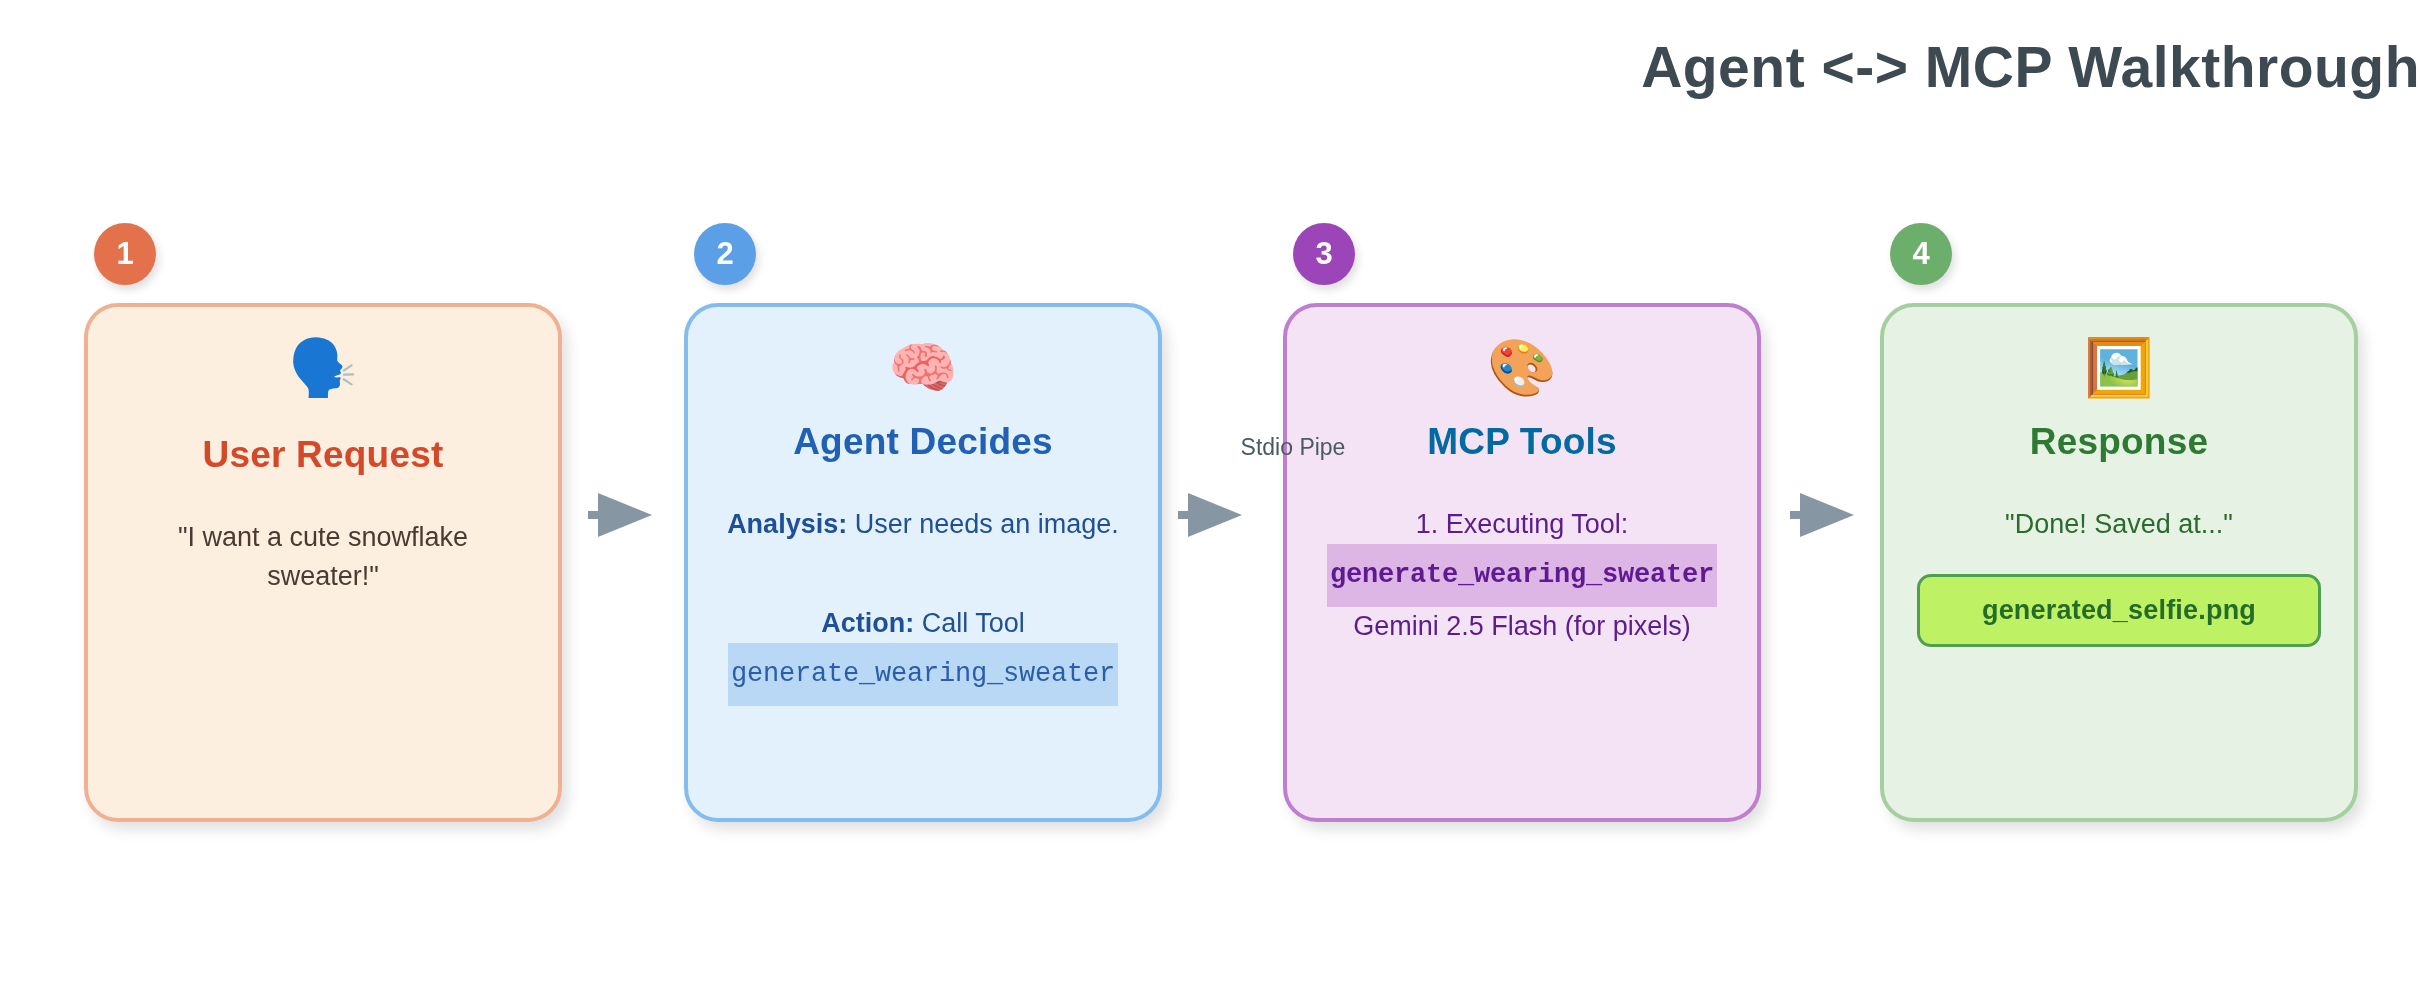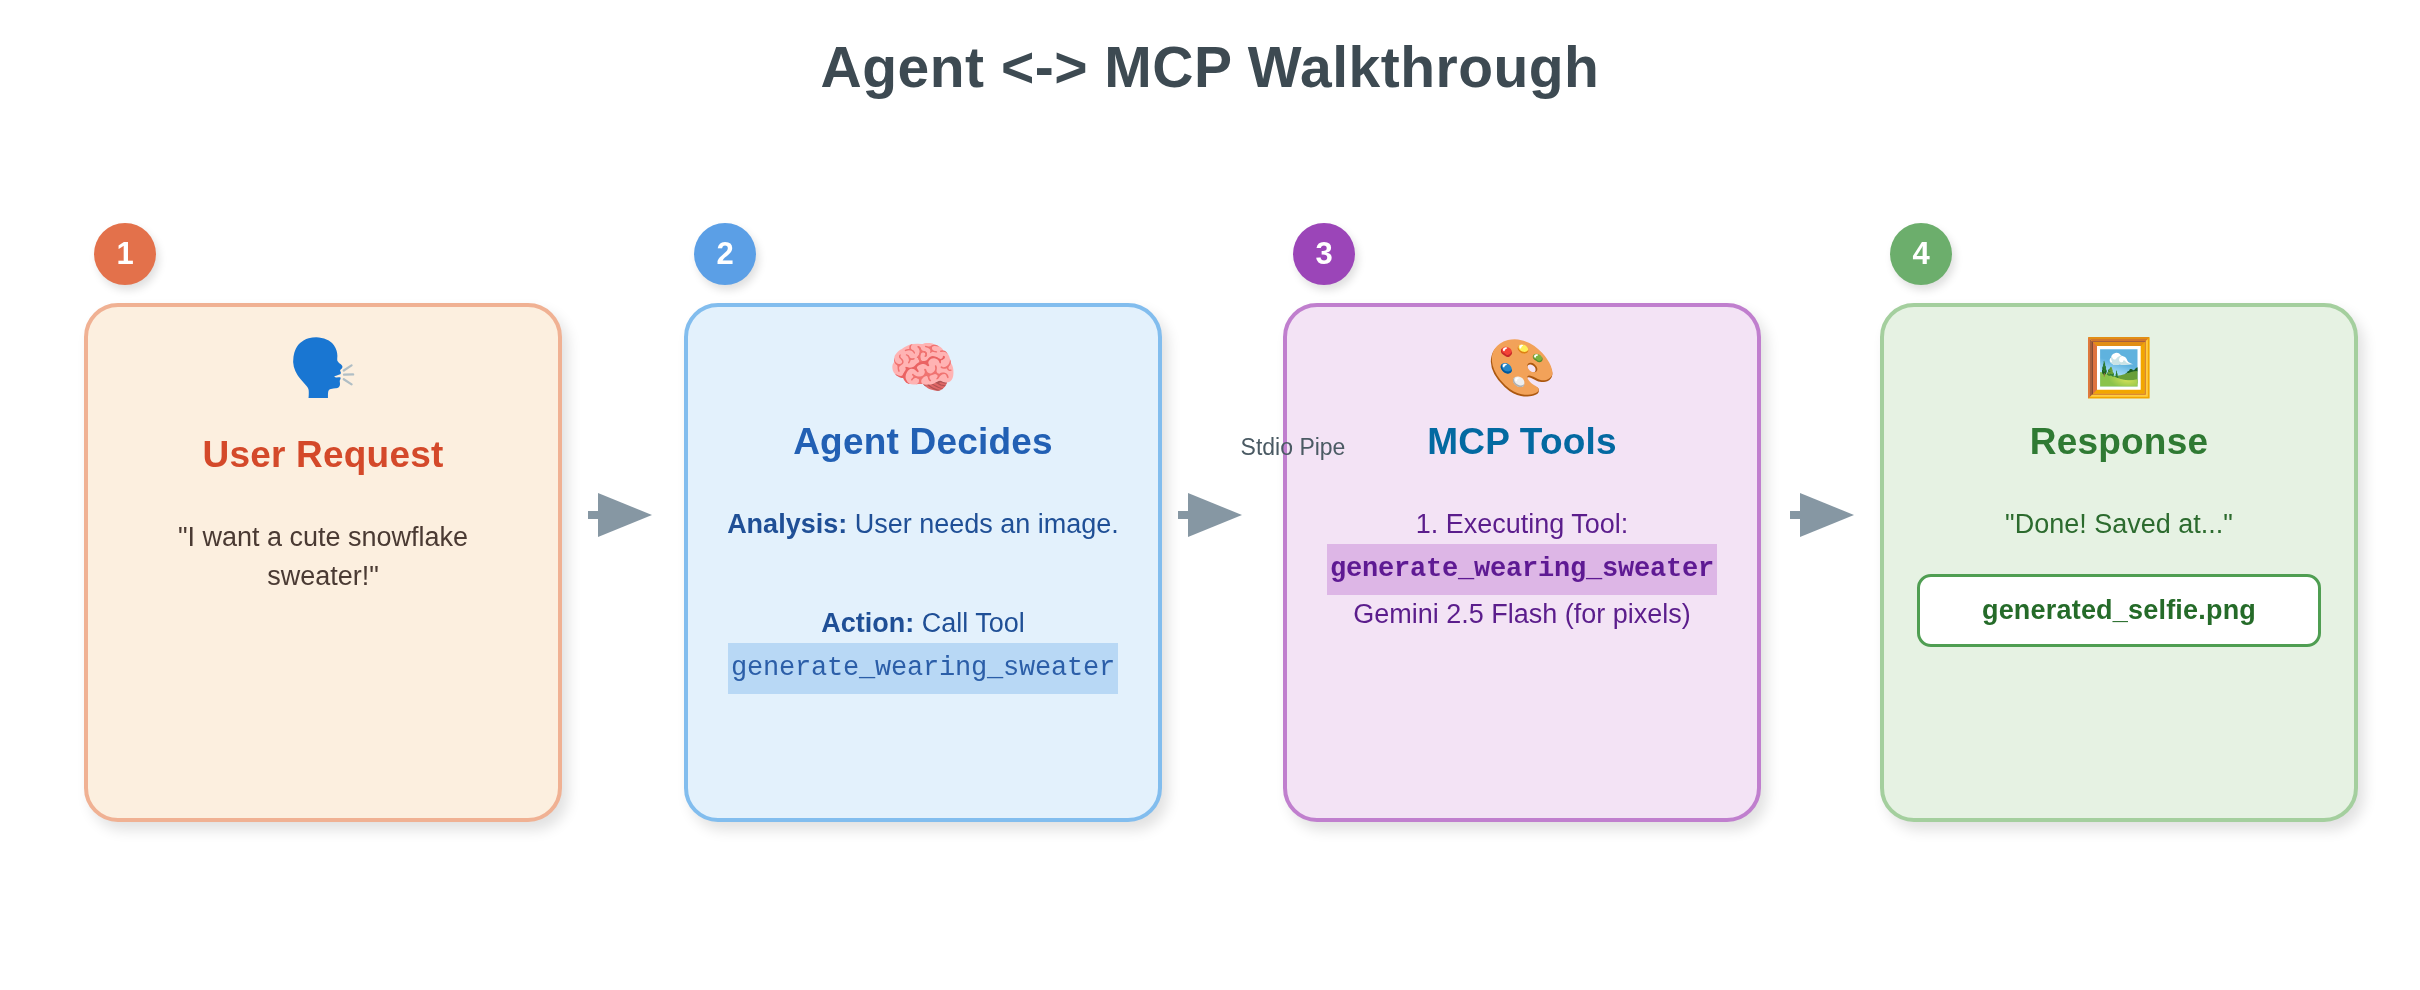--- a/index.html
+++ b/index.html
@@ -14,21 +14,21 @@
     overflow: hidden;
     position: relative;
   }
 
   
   #page-title {
     position: absolute;
     top: 34px;
     left: 0;
     width: 2420px;
-    text-align: center;
+    text-align: right;
     font-size: 57px;
     font-weight: bold;
     color: #3d4a52;
     letter-spacing: 0.5px;
     white-space: nowrap;
   }
 
   
   #flow {
     position: absolute;
@@ -74,21 +74,21 @@
     line-height: 39px;
   }
 
   .card-body p { margin: 0; }
   .card-body p.gap { margin-top: 60px; }
 
   .mono {
     font-family: "Liberation Mono", "DejaVu Sans Mono", monospace;
     font-size: 27px;
     letter-spacing: -0.2px;
-    padding: 6px 3px;
+    padding: 12px 3px;
     display: inline-block;
     white-space: nowrap;
   }
   .mono.bold { font-weight: bold; }
 
   
   #card-user-request {
     left: 84px;
     background: #fcefdf;
     border-color: #f0b193;
@@ -132,21 +132,21 @@
   #card-response .card-body { color: #2c6b2e; }
 
   .file-pill {
     display: block;
     margin: 30px auto 0 auto;
     width: 404px;
     box-sizing: border-box;
     padding: 14px 0;
     border: 3px solid #4f9e52;
     border-radius: 14px;
-    background: #ffffff;
+    background: #bef264;
     color: #256b29;
     font-size: 27px;
     font-weight: bold;
     letter-spacing: 0.2px;
   }
 
   
   .badge {
     position: absolute;
     top: 223px;

